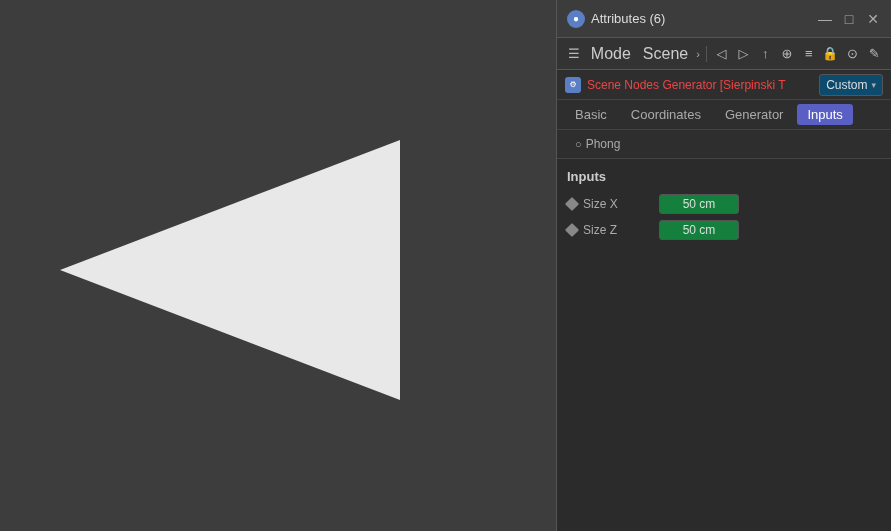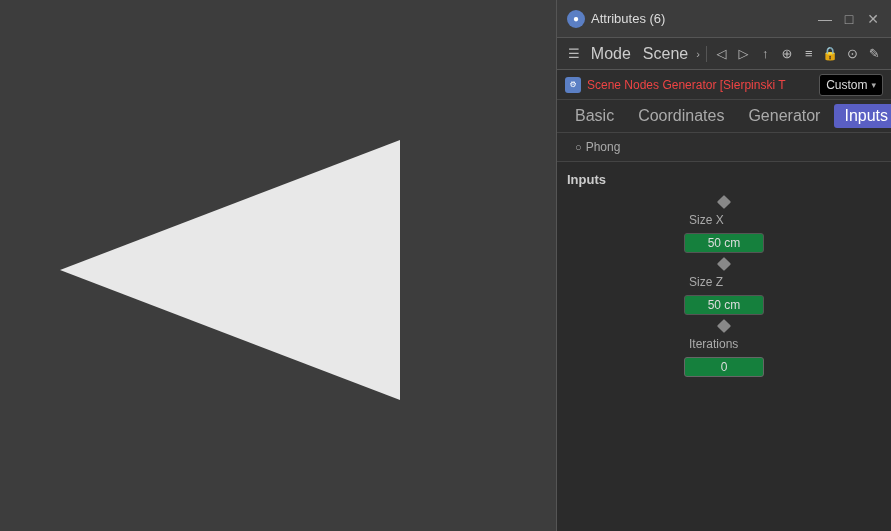--- a/index.html
+++ b/index.html
@@ -154,21 +154,21 @@
       font-size: 8px;
     }
     .object-name {
       flex: 1;
       font-size: 12px;
       color: #ef4444;
     }
     .custom-dropdown {
       display: flex;
       align-items: center;
-      background: #000000;
+      background: #0c4a6e;
       border: 1px solid #555;
       border-radius: 3px;
       padding: 2px 6px;
       cursor: pointer;
       gap: 4px;
       height: 22px;
     }
     .custom-dropdown span { font-size: 12px; color: #ddd; }
     .custom-dropdown .arrow { font-size: 9px; color: #aaa; }
 
@@ -178,21 +178,21 @@
       align-items: center;
       padding: 4px 8px;
       gap: 4px;
       background: #2e2e2e;
       border-bottom: 1px solid #444;
     }
     .tab {
       padding: 3px 10px;
       border-radius: 3px;
       cursor: pointer;
-      font-size: 16px;
+      font-size: 13px;
       color: #aaa;
       text-align: center;
     }
     .tab.active {
       background: #5a5fc4;
       color: white;
     }
 
     
     .subtabs-row {
@@ -229,21 +229,20 @@
       color: #cccccc;
       margin-bottom: 10px;
     }
 
     
     .field-row {
       display: flex;
       align-items: center;
       margin-bottom: 6px;
       gap: 6px;
-      flex-direction: column;
     }
     .field-diamond {
       width: 10px;
       height: 10px;
       transform: rotate(45deg);
       background: #888;
       border-radius: 1px;
       flex-shrink: 0;
     }
     .field-label {
@@ -343,20 +342,15 @@
       <span class="field-label">Size X</span>
       <input class="field-input" type="text" value="50 cm" style="">
     </div>
 
     <div class="field-row">
       <div class="field-diamond"></div>
       <span class="field-label">Size Z</span>
       <input class="field-input" type="text" value="50 cm" style="">
     </div>
 
-    <div class="field-row">
-      <div class="field-diamond"></div>
-      <span class="field-label">Iterations</span>
-      <input class="field-input highlighted" type="text" value="0" style="">
-    </div>
   </div>
 
 </div>
 
 </body></html>

